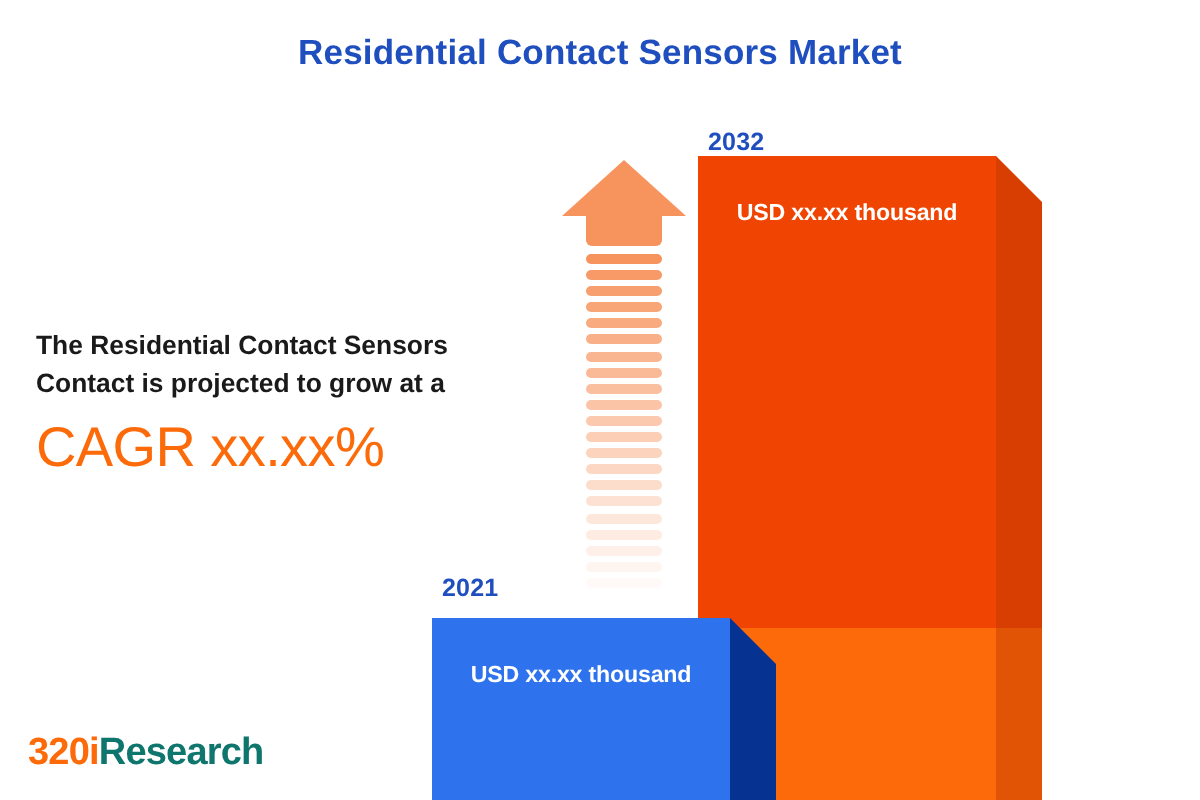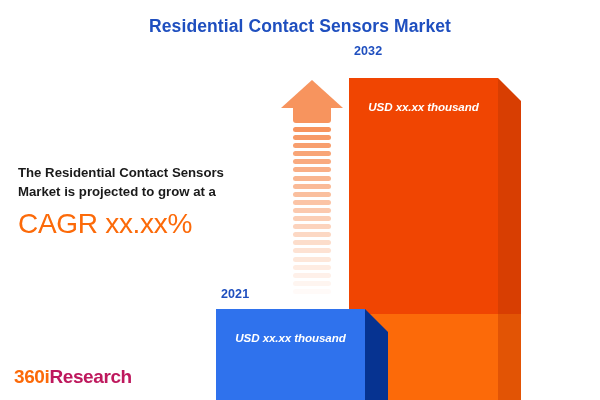--- a/index.html
+++ b/index.html
@@ -58,21 +58,21 @@
   .logo {
     position: absolute;
     left: 14px;
     top: 366px;
     font-size: 19px;
     font-weight: bold;
     letter-spacing: -0.4px;
   }
   .logo .logo-360 { color: #FC6A09; }
   .logo .logo-i   { color: #FC6A09; }
-  .logo .logo-research { color: #be185d; margin-top: 18px; }
+  .logo .logo-research { color: #0f766e; margin-top: 18px; }
 
   
   .arrow {
     position: absolute;
     left: 281px;
     top: 80px;
     width: 62px;
     height: 222px;
   }
   .arrow-head {
@@ -105,21 +105,20 @@
     width: 38px;
     height: 5px;
     margin-bottom: 3.1px;
     background: #F7945E;
     border-radius: 2.5px;
   }
 
   
   .bar {
     position: absolute;
-    font-style: italic;
   }
   .bar-front {
     position: absolute;
     left: 0;
     top: 0;
     width: 100%;
     height: 100%;
   }
   .bar-side {
     position: absolute;
@@ -192,33 +191,33 @@
   #bar-2032 .bar-value { top: 22px; }
   #bar-2024 .bar-value { top: 22px; }
 
   .year-label {
     position: absolute;
     font-size: 12.5px;
     font-weight: bold;
     color: #1F4FBF;
     letter-spacing: 0.1px;
   }
-  #year-2032 { left: 354px; top: 44px; text-align: center; }
+  #year-2032 { left: 354px; top: 64px; text-align: center; }
   #year-2024 { left: 221px; top: 287px; }
 </style>
 </head>
 <body>
 
 <div id="infographic">
 
   <div class="chart-title">Residential Contact Sensors Market</div>
 
   <div class="callout">
     <div class="callout-line">The Residential Contact Sensors</div>
-    <div class="callout-line">Market is projected to grow at a</div>
+    <div class="callout-line">Contact is projected to grow at a</div>
     <div class="callout-cagr">CAGR xx.xx%</div>
   </div>
 
   <div class="arrow">
     <div class="arrow-head"></div>
     <div class="arrow-neck"></div>
     <div class="arrow-shaft" id="arrow-shaft">
         <div class="shaft-bar" style="opacity: 1;"></div>
         <div class="shaft-bar" style="opacity: 0.945;"></div>
         <div class="shaft-bar" style="opacity: 0.893;"></div>
@@ -256,16 +255,16 @@
 
   <div class="year-label" id="year-2024">2021</div>
 
   <div class="bar" id="bar-2024">
     <div class="bar-side"></div>
     <div class="bar-front"></div>
     <div class="bar-value">USD xx.xx thousand</div>
   </div>
 
   <div class="logo">
-    <span class="logo-360">360</span><span class="logo-i">i</span><span class="logo-research">Research</span>
+    <span class="logo-360">320</span><span class="logo-i">i</span><span class="logo-research">Research</span>
   </div>
 
 </div>
 
 </body></html>

